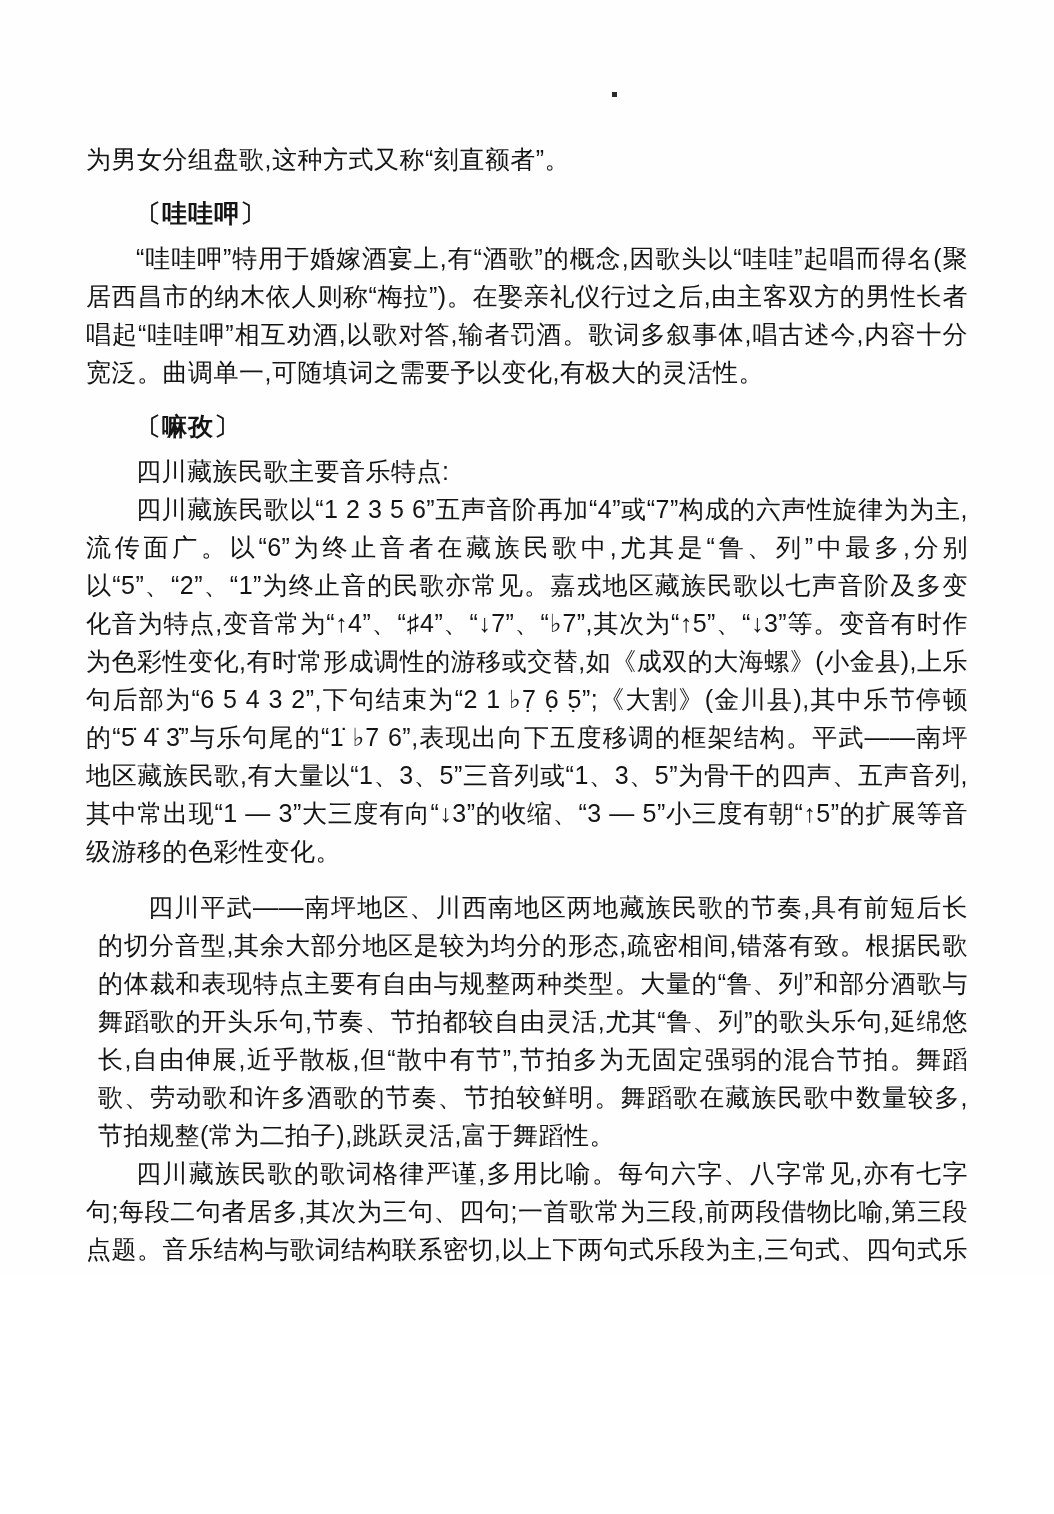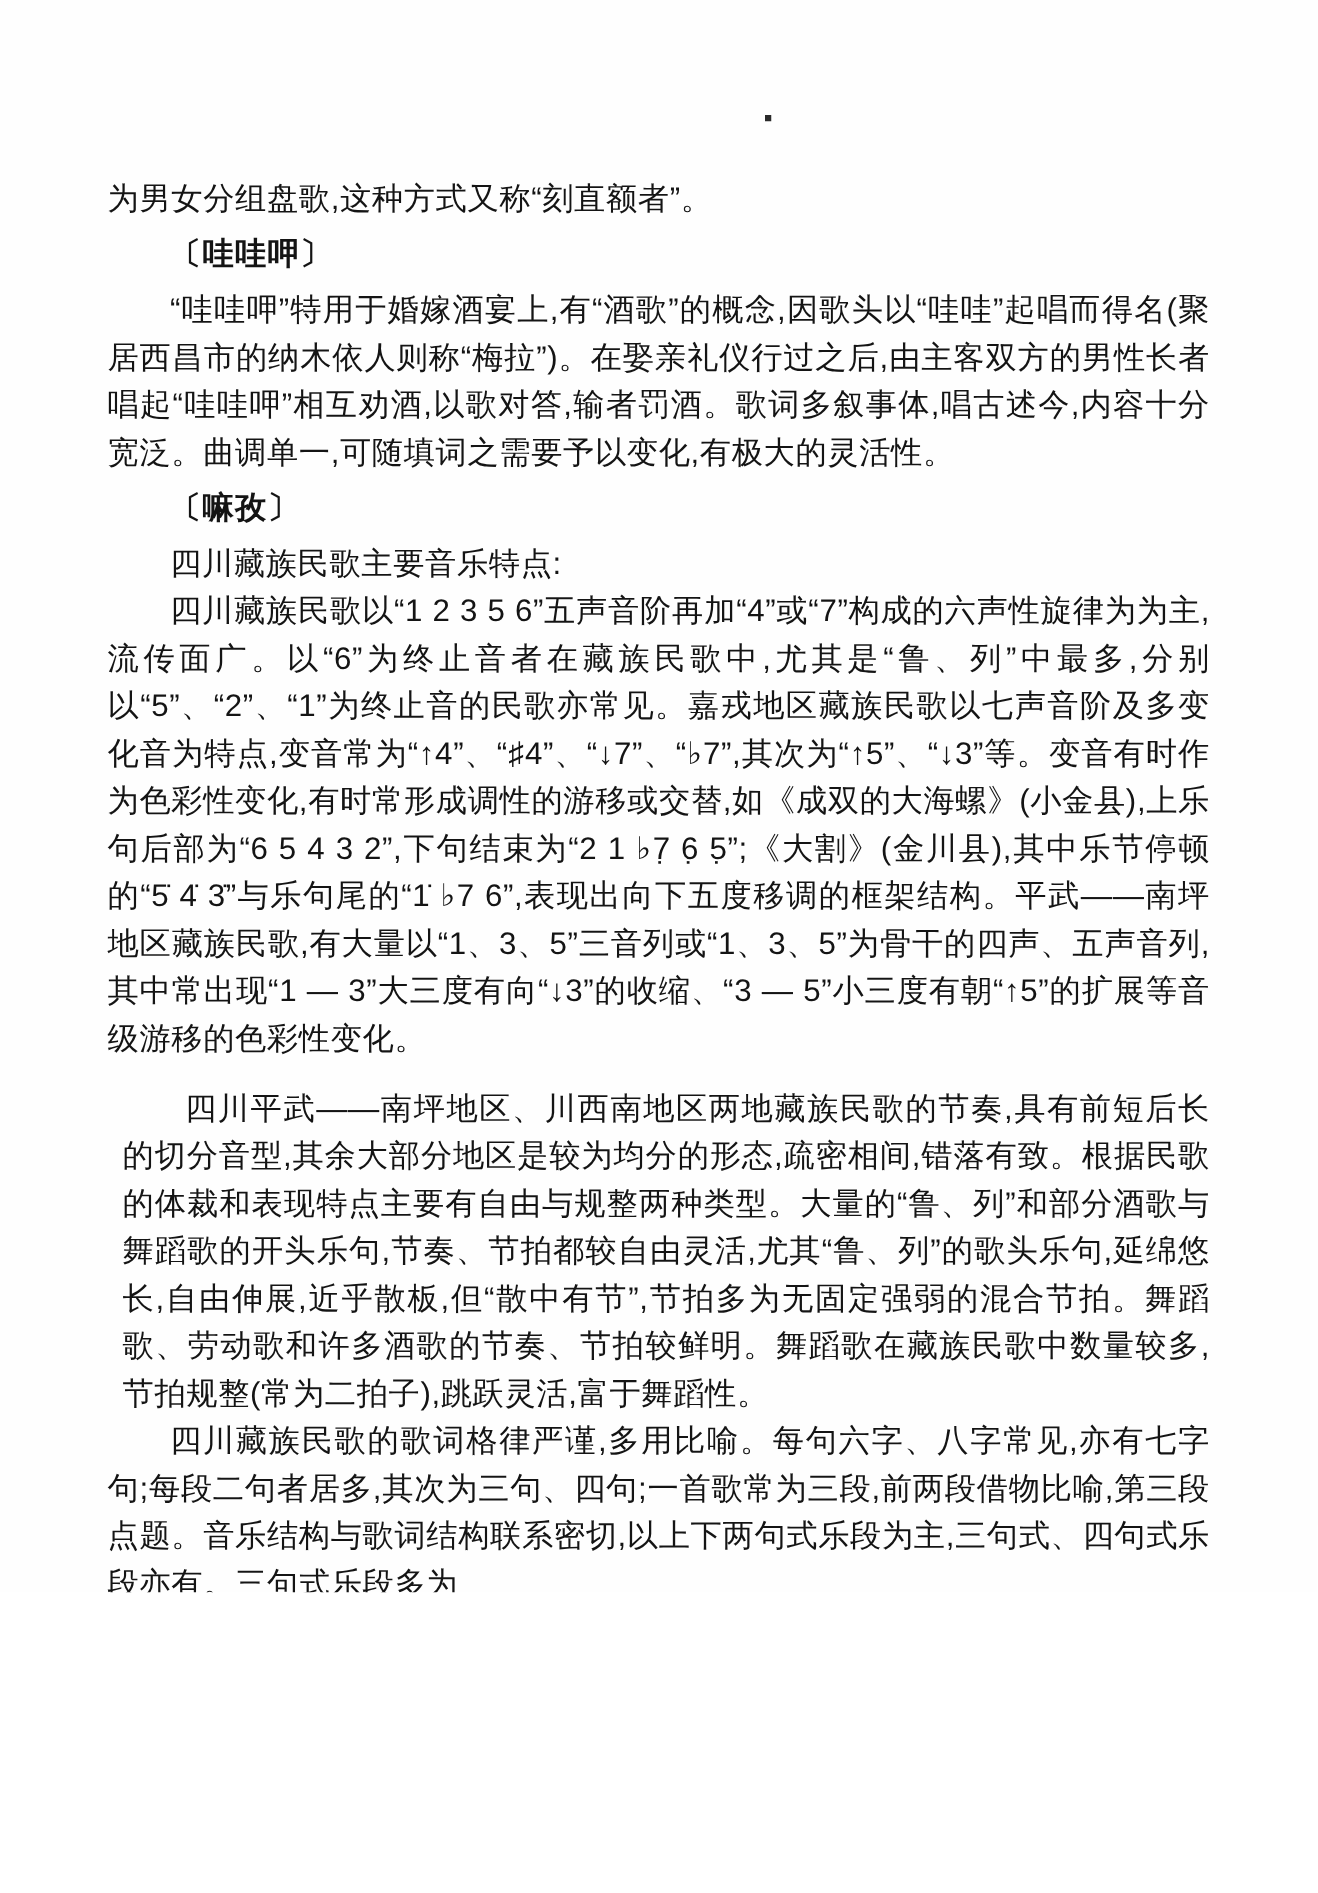--- a/index.html
+++ b/index.html
@@ -30,21 +30,21 @@
   .text-column p {
     margin: 0;
     text-indent: 2em;
   }
 
   p.no-indent { text-indent: 0; }
 
   p.section-heading {
     font-weight: bold;
     text-indent: 2em;
-    margin-top: 6px;
+    margin-top: 16px;
     margin-bottom: 7px;
     letter-spacing: 1px;
   }
 
   p.gap-top { margin-top: 18px; margin-left: 12px; }
 
   .page-number {
     position: absolute;
     left: 871px;
     top: 1390px;

